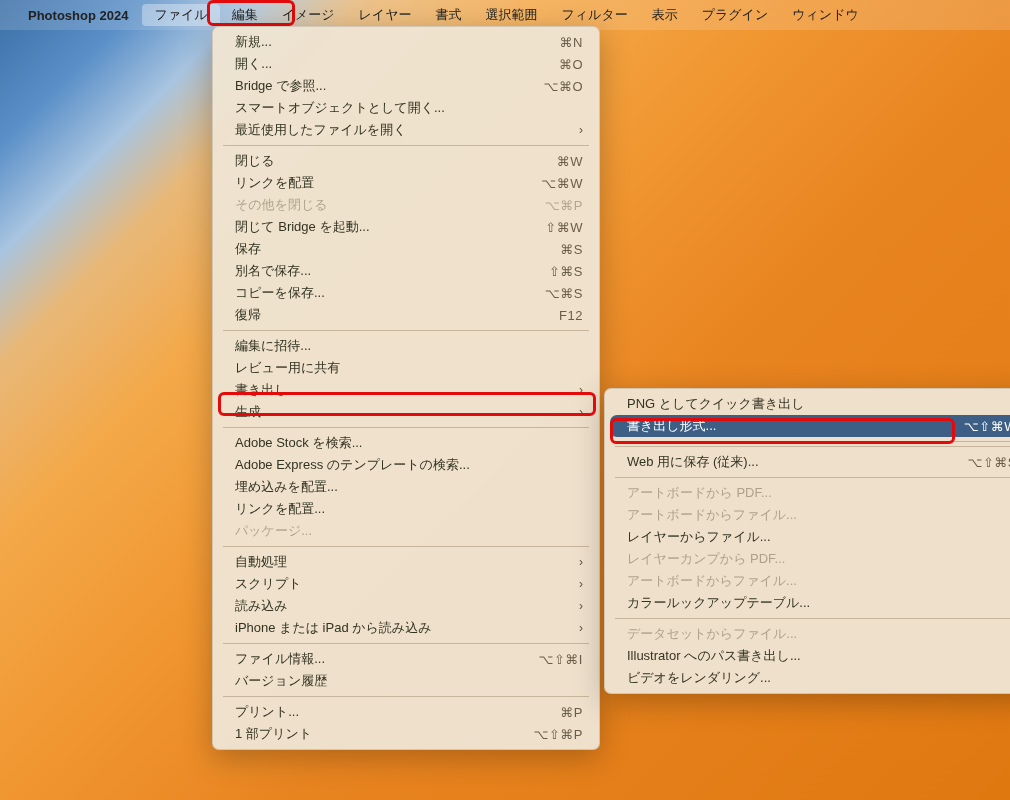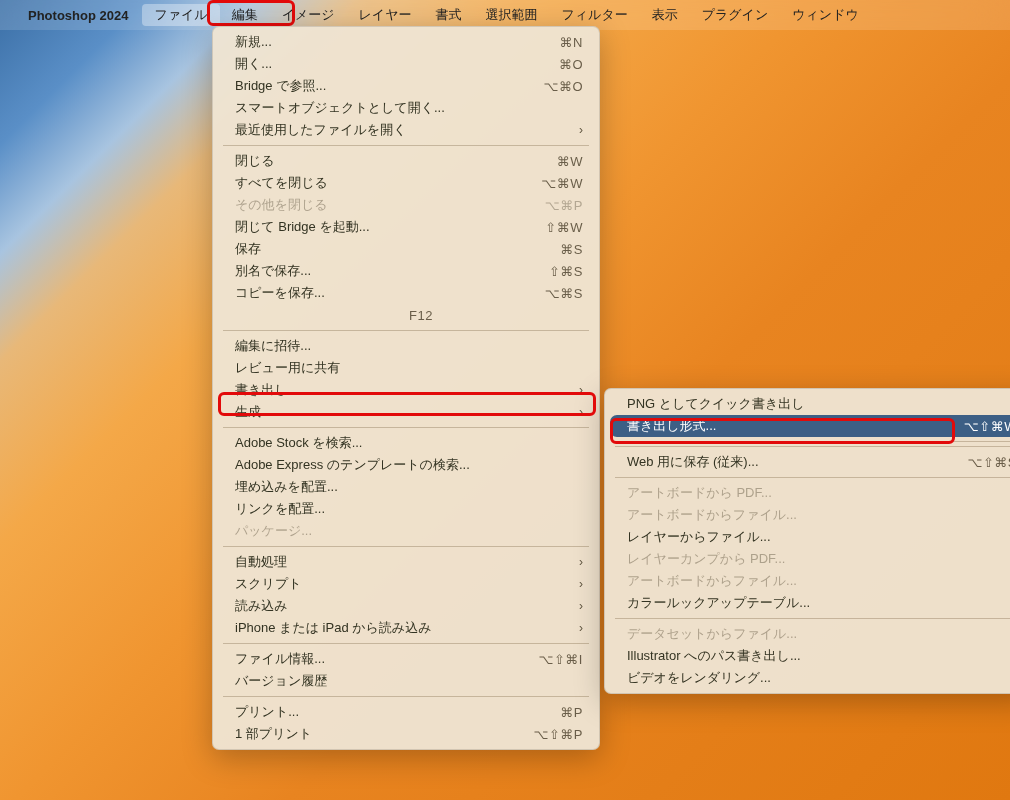--- a/index.html
+++ b/index.html
@@ -141,21 +141,21 @@
     <div class="menu-item">
       <span class="label">最近使用したファイルを開く</span>
       <span class="chevron">›</span>
     </div>
     <div class="separator"></div>
     <div class="menu-item">
       <span class="label">閉じる</span>
       <span class="shortcut">⌘W</span>
     </div>
     <div class="menu-item">
-      <span class="label">すべてを閉じる</span>
+      <span class="label">リンクを配置</span>
       <span class="shortcut">⌥⌘W</span>
     </div>
     <div class="menu-item disabled">
       <span class="label">その他を閉じる</span>
       <span class="shortcut">⌥⌘P</span>
     </div>
     <div class="menu-item">
       <span class="label">閉じて Bridge を起動...</span>
       <span class="shortcut">⇧⌘W</span>
     </div>
@@ -165,20 +165,21 @@
     </div>
     <div class="menu-item">
       <span class="label">別名で保存...</span>
       <span class="shortcut">⇧⌘S</span>
     </div>
     <div class="menu-item">
       <span class="label">コピーを保存...</span>
       <span class="shortcut">⌥⌘S</span>
     </div>
     <div class="menu-item">
+      <span class="label">復帰</span>
       <span class="shortcut">F12</span>
     </div>
     <div class="separator"></div>
     <div class="menu-item">
       <span class="label">編集に招待...</span>
     </div>
     <div class="menu-item">
       <span class="label">レビュー用に共有</span>
     </div>
     <div class="menu-item">

